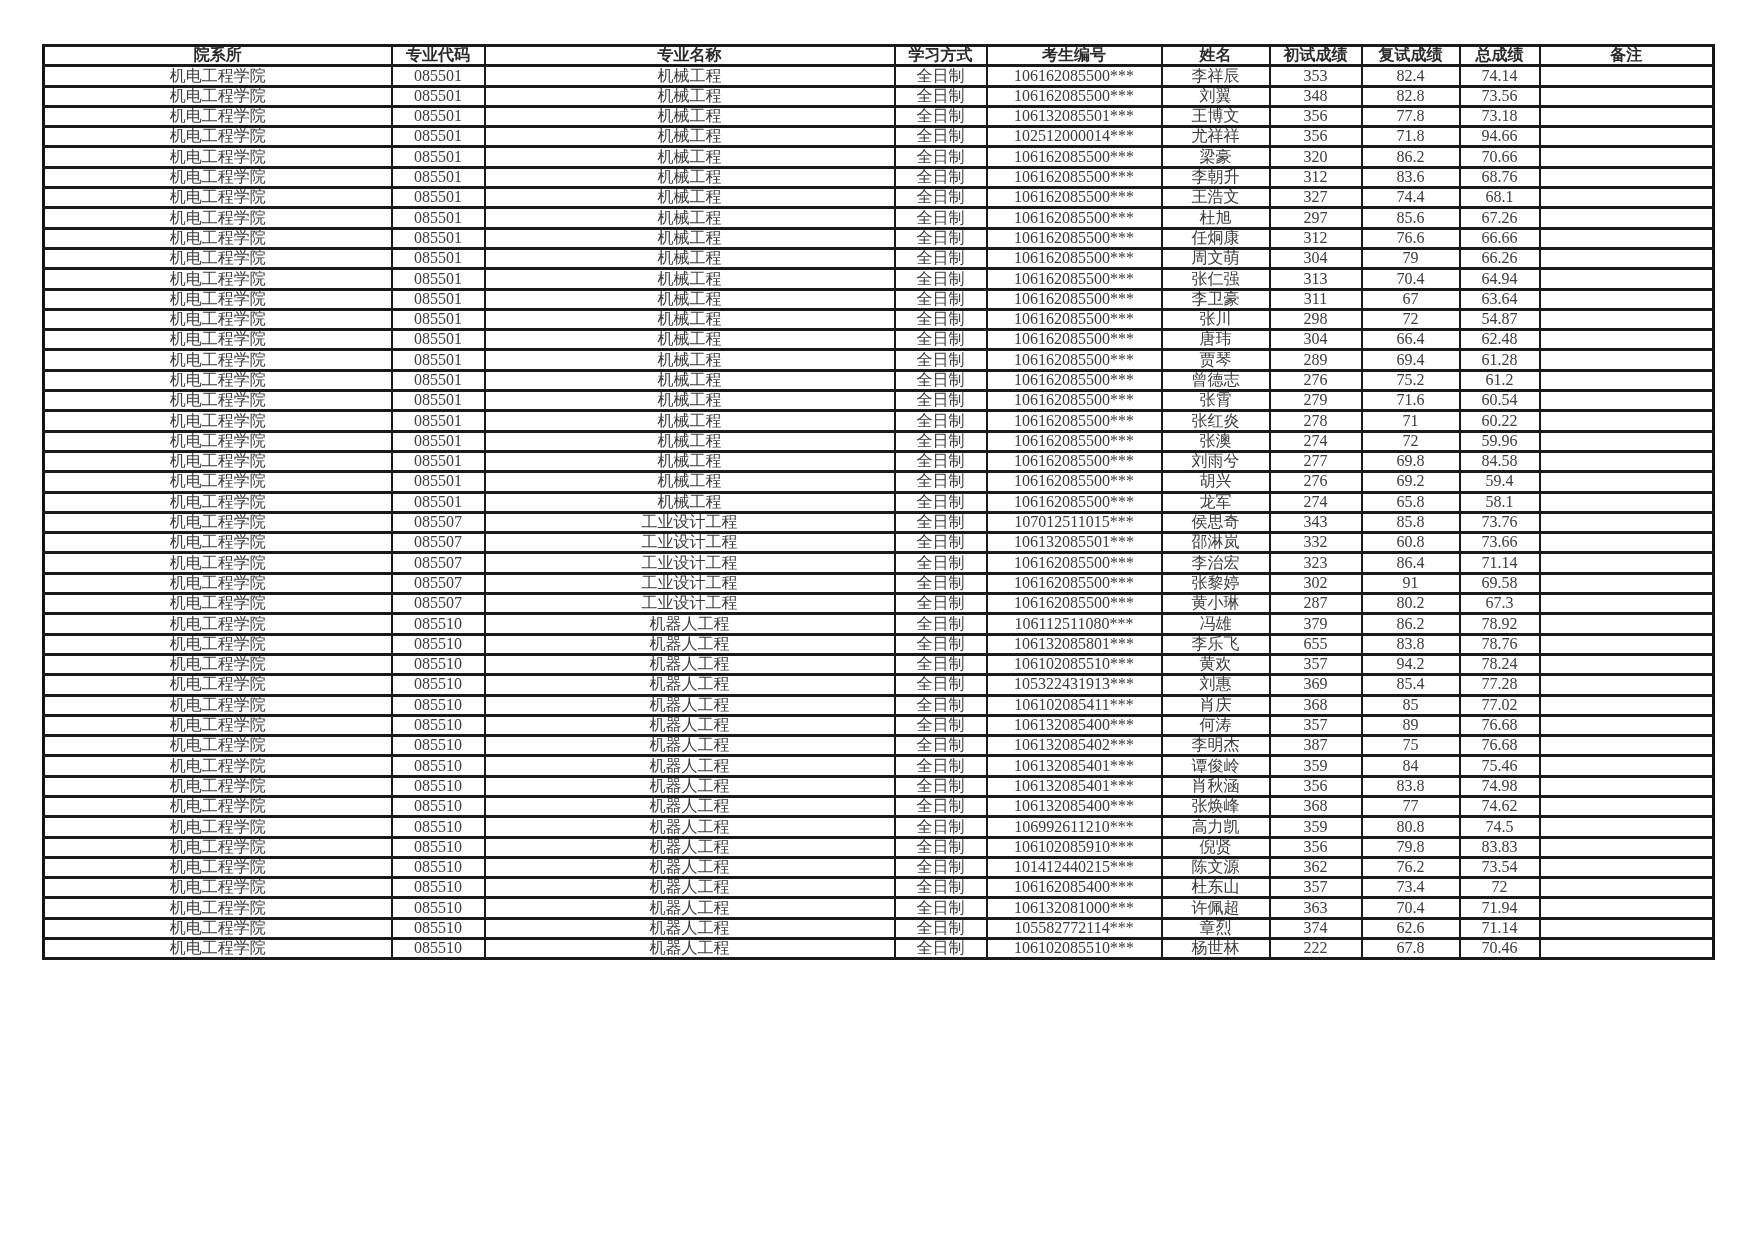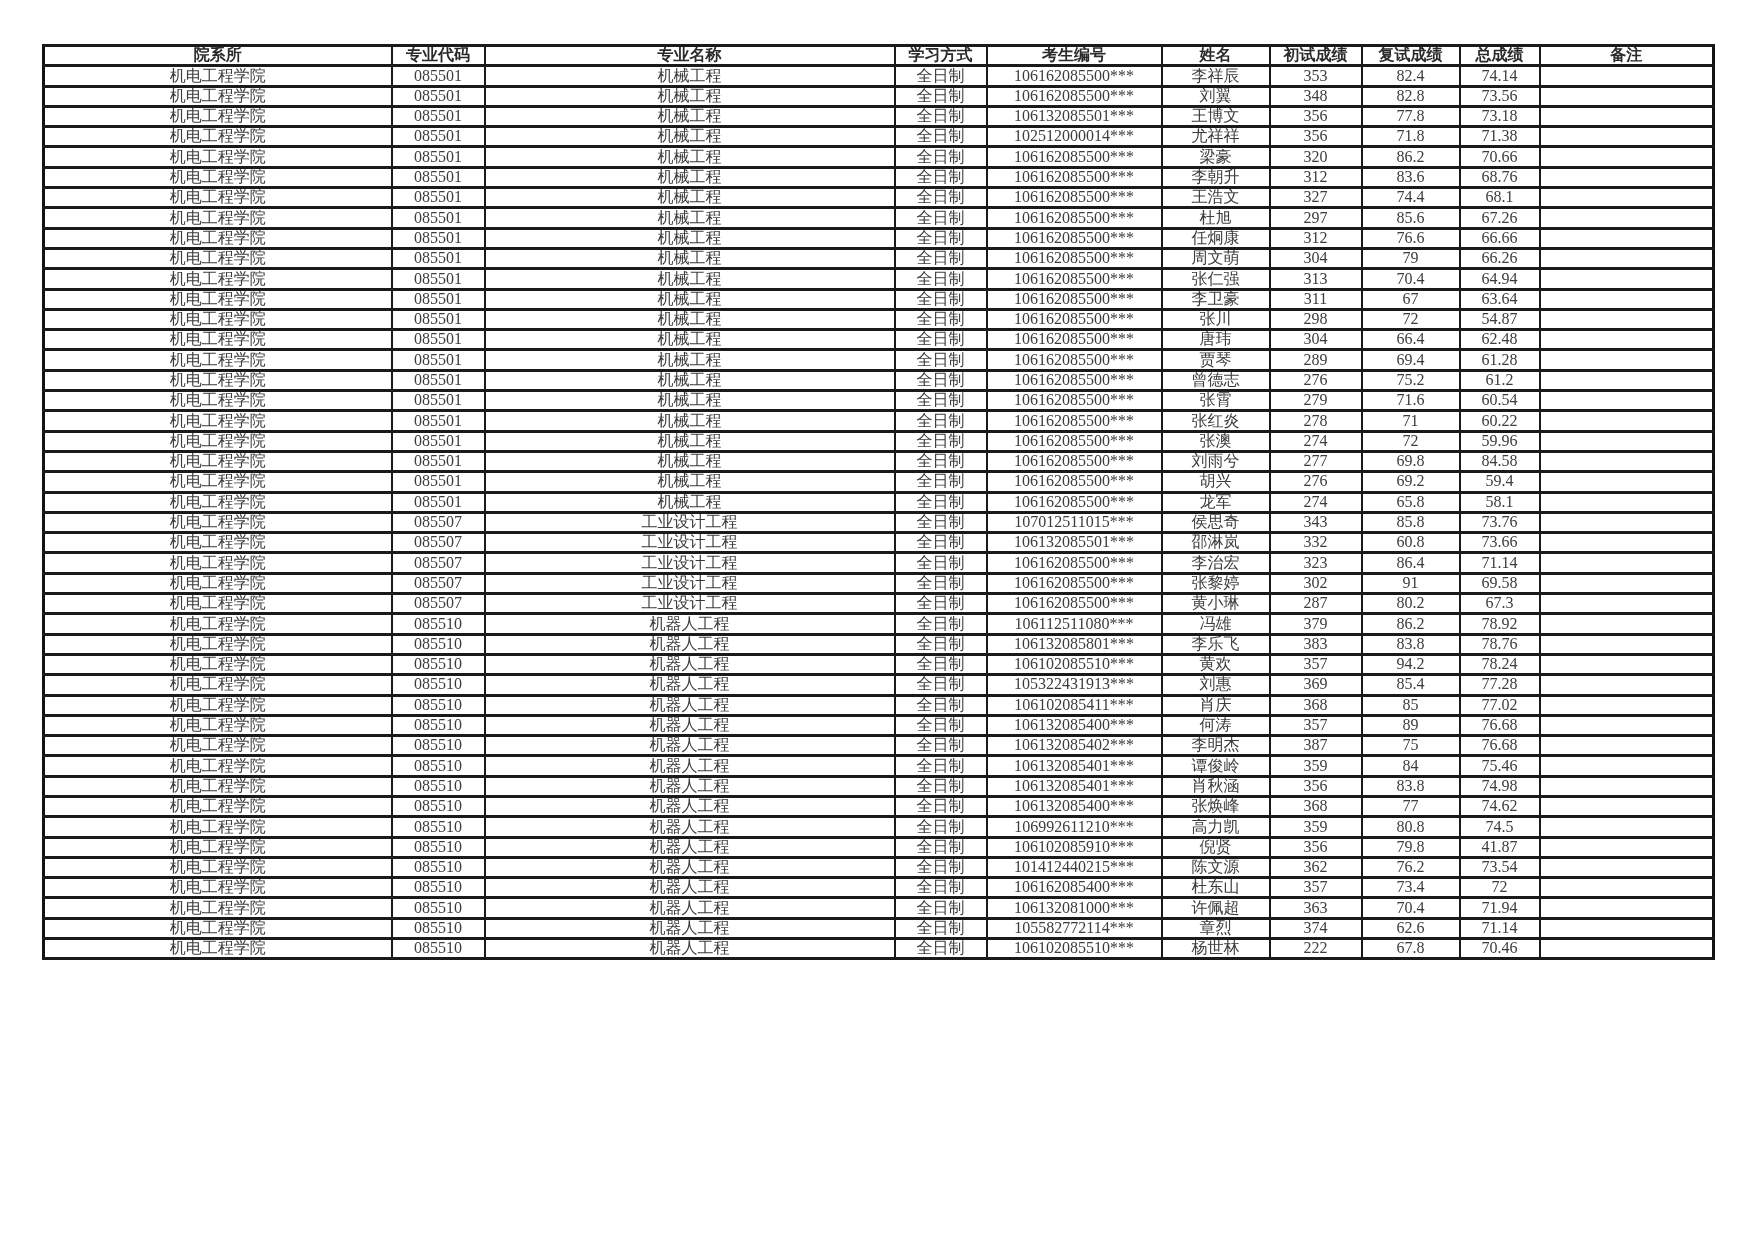--- a/index.html
+++ b/index.html
@@ -132,21 +132,21 @@
         </tr>
         <tr>
           <td>机电工程学院</td>
           <td>085501</td>
           <td>机械工程</td>
           <td>全日制</td>
           <td>102512000014***</td>
           <td>尤祥祥</td>
           <td>356</td>
           <td>71.8</td>
-          <td>71.38</td>
+          <td>94.66</td>
           <td></td>
         </tr>
         <tr>
           <td>机电工程学院</td>
           <td>085501</td>
           <td>机械工程</td>
           <td>全日制</td>
           <td>106162085500***</td>
           <td>梁豪</td>
           <td>320</td>
@@ -430,21 +430,21 @@
           <td>78.92</td>
           <td></td>
         </tr>
         <tr>
           <td>机电工程学院</td>
           <td>085510</td>
           <td>机器人工程</td>
           <td>全日制</td>
           <td>106132085801***</td>
           <td>李乐飞</td>
-          <td>383</td>
+          <td>655</td>
           <td>83.8</td>
           <td>78.76</td>
           <td></td>
         </tr>
         <tr>
           <td>机电工程学院</td>
           <td>085510</td>
           <td>机器人工程</td>
           <td>全日制</td>
           <td>106102085510***</td>
@@ -552,21 +552,21 @@
         </tr>
         <tr>
           <td>机电工程学院</td>
           <td>085510</td>
           <td>机器人工程</td>
           <td>全日制</td>
           <td>106102085910***</td>
           <td>倪贤</td>
           <td>356</td>
           <td>79.8</td>
-          <td>41.87</td>
+          <td>83.83</td>
           <td></td>
         </tr>
         <tr>
           <td>机电工程学院</td>
           <td>085510</td>
           <td>机器人工程</td>
           <td>全日制</td>
           <td>101412440215***</td>
           <td>陈文源</td>
           <td>362</td>

